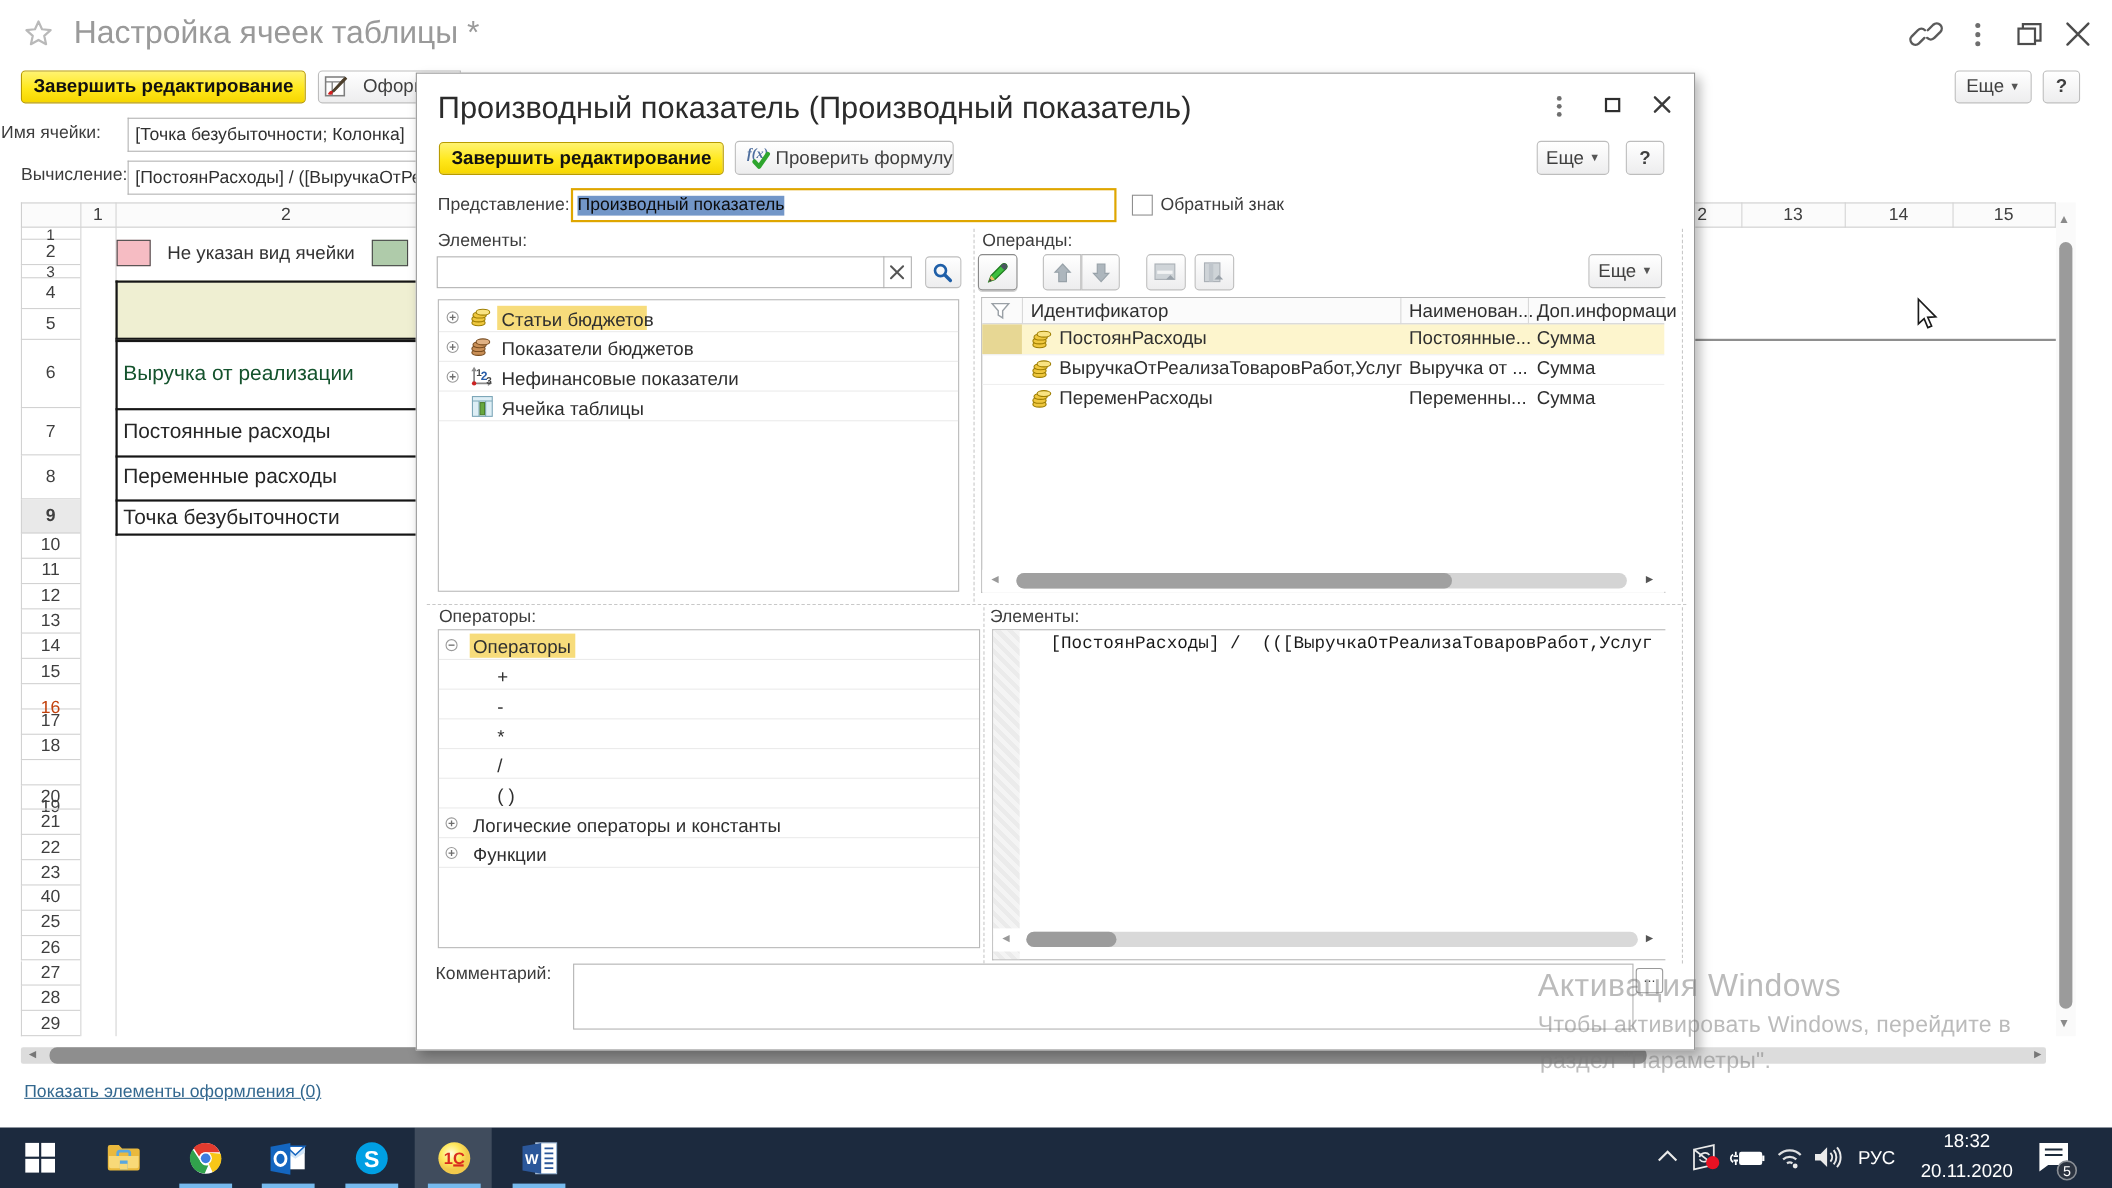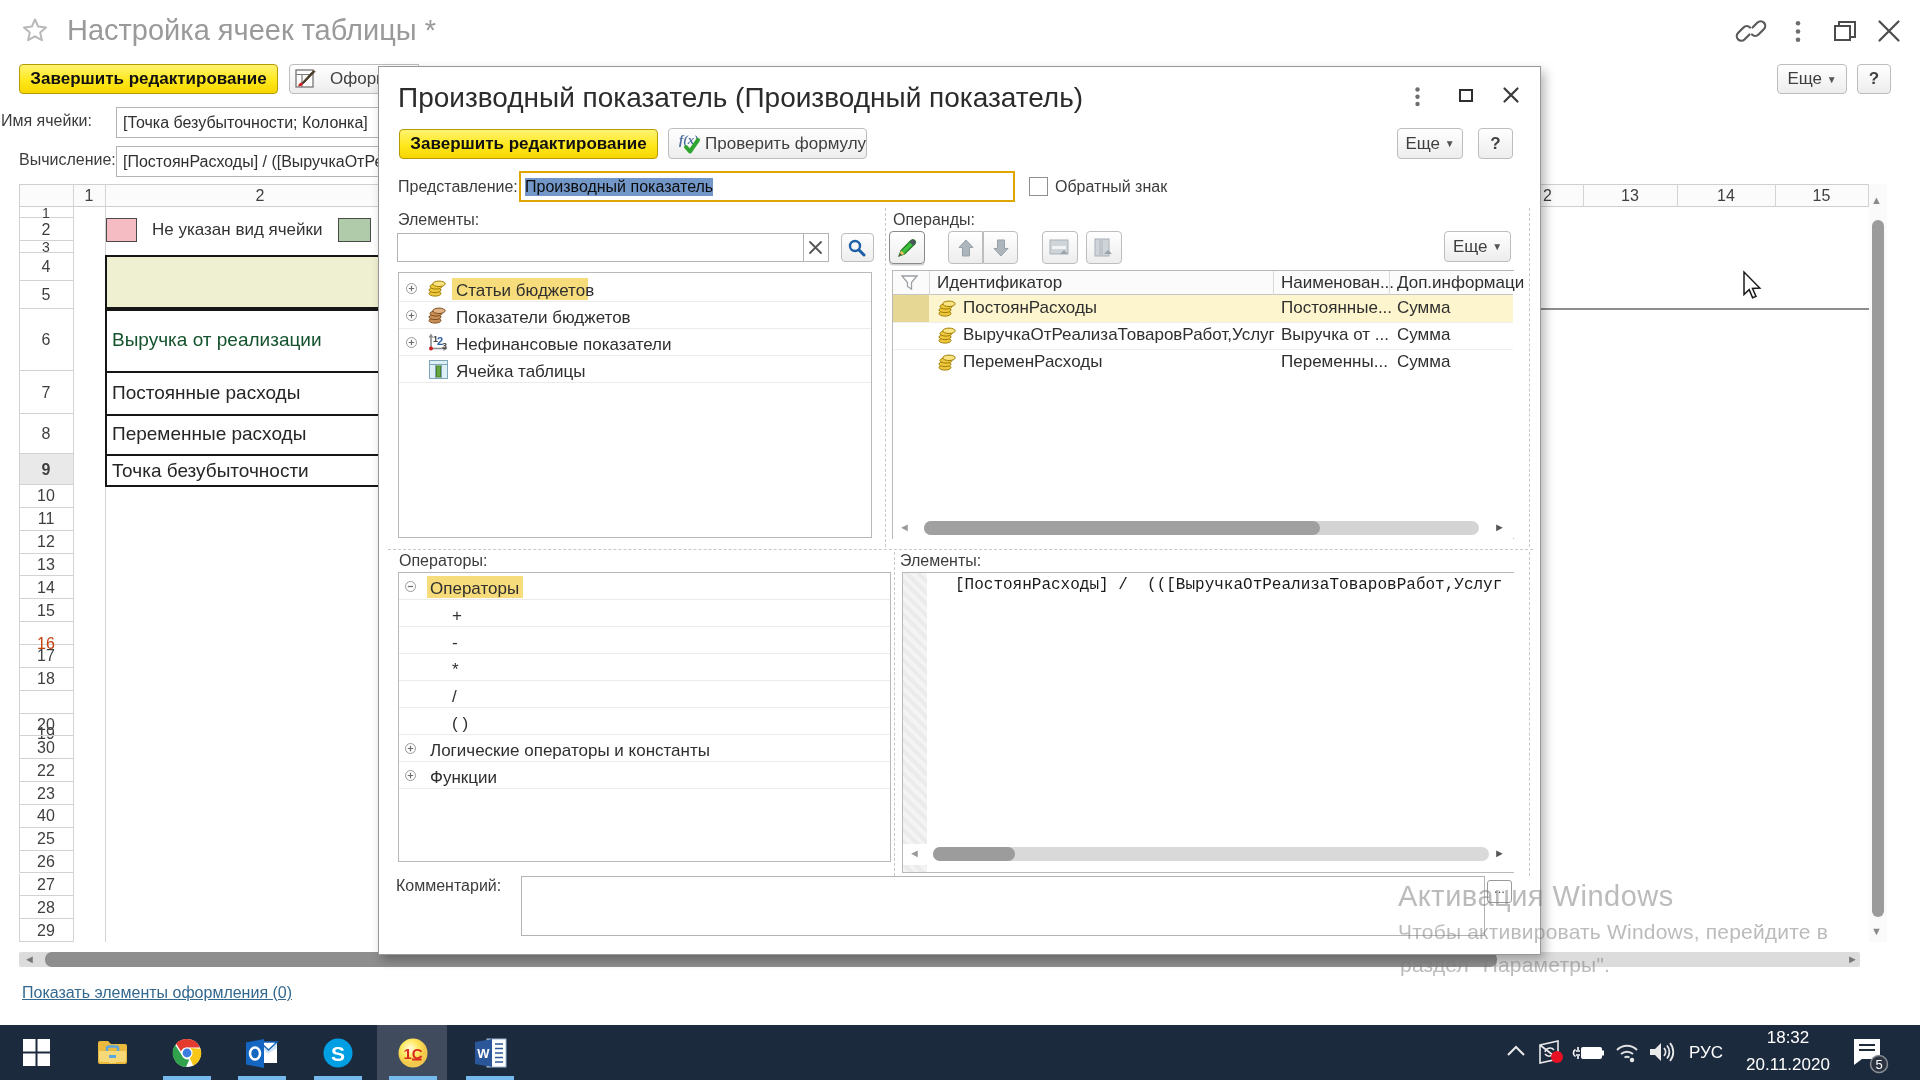--- a/index.html
+++ b/index.html
@@ -116,21 +116,21 @@
 <div class="tx" style="left:19px;top:633px;width:54px;height:22.9px;display:flex;align-items:center;justify-content:center;font-size:16px;color:#c2410c;">16</div>
 <div class="abs" style="left:19px;top:645.0px;width:54px;height:22.9px;border-bottom:1px solid #d2d2d2;border-left:1px solid #d2d2d2;"></div>
 <div class="tx" style="left:19px;top:645.0px;width:54px;height:22.9px;display:flex;align-items:center;justify-content:center;font-size:16px;color:#3f3f3f;">17</div>
 <div class="abs" style="left:19px;top:667.8px;width:54px;height:22.9px;border-bottom:1px solid #d2d2d2;border-left:1px solid #d2d2d2;"></div>
 <div class="tx" style="left:19px;top:667.8px;width:54px;height:22.9px;display:flex;align-items:center;justify-content:center;font-size:16px;color:#3f3f3f;">18</div>
 <div class="abs" style="left:19px;top:690.7px;width:54px;height:22.9px;border-bottom:1px solid #d2d2d2;border-left:1px solid #d2d2d2;"></div>
 <div class="tx" style="left:19px;top:690.7px;width:54px;height:22.9px;display:flex;align-items:center;justify-content:center;font-size:16px;color:#3f3f3f;margin-top:32px;">19</div>
 <div class="abs" style="left:19px;top:713.5px;width:54px;height:22.9px;border-bottom:1px solid #d2d2d2;border-left:1px solid #d2d2d2;"></div>
 <div class="tx" style="left:19px;top:713.5px;width:54px;height:22.9px;display:flex;align-items:center;justify-content:center;font-size:16px;color:#3f3f3f;">20</div>
 <div class="abs" style="left:19px;top:736.4px;width:54px;height:22.9px;border-bottom:1px solid #d2d2d2;border-left:1px solid #d2d2d2;"></div>
-<div class="tx" style="left:19px;top:736.4px;width:54px;height:22.9px;display:flex;align-items:center;justify-content:center;font-size:16px;color:#3f3f3f;">30</div>
+<div class="tx" style="left:19px;top:736.4px;width:54px;height:22.9px;display:flex;align-items:center;justify-content:center;font-size:16px;color:#3f3f3f;">21</div>
 <div class="abs" style="left:19px;top:759.2px;width:54px;height:22.9px;border-bottom:1px solid #d2d2d2;border-left:1px solid #d2d2d2;"></div>
 <div class="tx" style="left:19px;top:759.2px;width:54px;height:22.9px;display:flex;align-items:center;justify-content:center;font-size:16px;color:#3f3f3f;">22</div>
 <div class="abs" style="left:19px;top:782.1px;width:54px;height:22.9px;border-bottom:1px solid #d2d2d2;border-left:1px solid #d2d2d2;"></div>
 <div class="tx" style="left:19px;top:782.1px;width:54px;height:22.9px;display:flex;align-items:center;justify-content:center;font-size:16px;color:#3f3f3f;">23</div>
 <div class="abs" style="left:19px;top:804.9px;width:54px;height:22.9px;border-bottom:1px solid #d2d2d2;border-left:1px solid #d2d2d2;"></div>
 <div class="tx" style="left:19px;top:804.9px;width:54px;height:22.9px;display:flex;align-items:center;justify-content:center;font-size:16px;color:#3f3f3f;">40</div>
 <div class="abs" style="left:19px;top:827.8px;width:54px;height:22.9px;border-bottom:1px solid #d2d2d2;border-left:1px solid #d2d2d2;"></div>
 <div class="tx" style="left:19px;top:827.8px;width:54px;height:22.9px;display:flex;align-items:center;justify-content:center;font-size:16px;color:#3f3f3f;">25</div>
 <div class="abs" style="left:19px;top:850.6px;width:54px;height:22.9px;border-bottom:1px solid #d2d2d2;border-left:1px solid #d2d2d2;"></div>
 <div class="tx" style="left:19px;top:850.6px;width:54px;height:22.9px;display:flex;align-items:center;justify-content:center;font-size:16px;color:#3f3f3f;">26</div>

